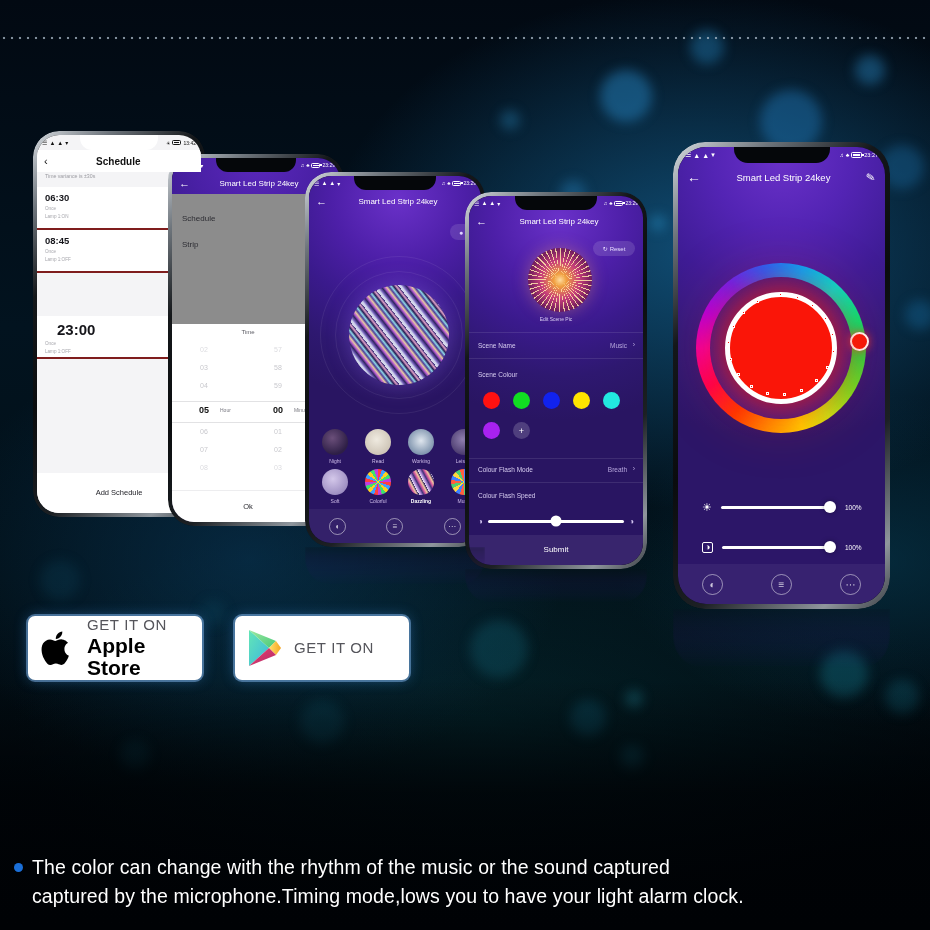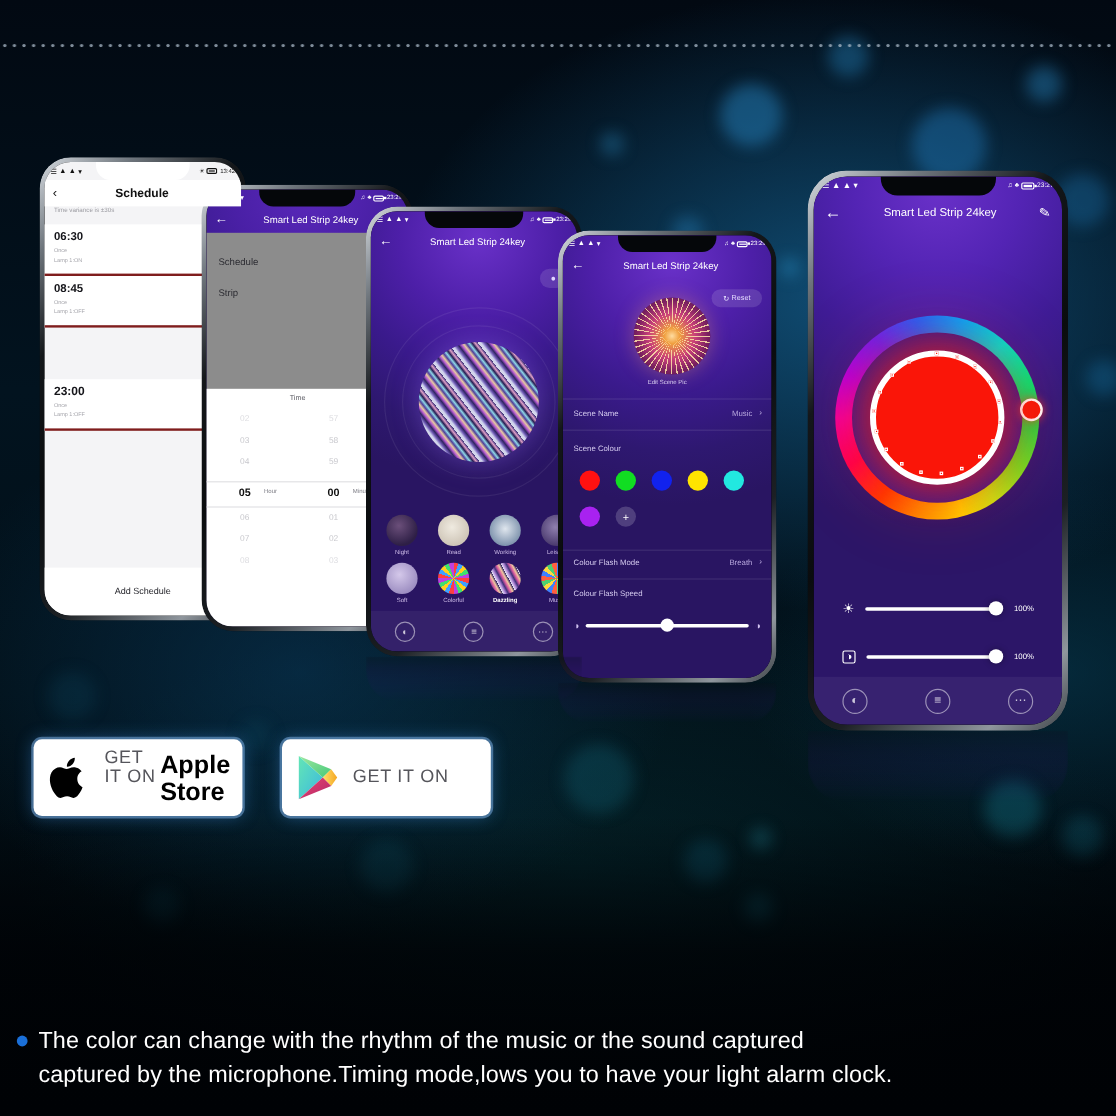--- a/index.html
+++ b/index.html
@@ -161,21 +161,21 @@
   
   .reflect { position:absolute; transform:scaleY(-1); opacity:0.30; filter:blur(1.2px);
     -webkit-mask-image:linear-gradient(180deg, rgba(0,0,0,0) 0%, rgba(0,0,0,0.85) 72%, #000 100%);
     mask-image:linear-gradient(180deg, rgba(0,0,0,0) 0%, rgba(0,0,0,0.85) 72%, #000 100%); }
 
   
   .badge {
     position:absolute; background:#fff; border-radius:7px; display:flex; align-items:center;
     box-shadow:0 0 0 2px rgba(120,170,220,0.55), 0 0 14px rgba(60,140,220,0.45);
   }
-  .badge .txt { display:flex; flex-direction:row; line-height:1.05; }
+  .badge .txt { display:flex; flex-direction:column; line-height:1.05; }
   .badge .t1 { color:#55555b; letter-spacing:0.6px; }
   .badge .t2 { color:#000; font-weight:700; }
 
   
   #caption { position:absolute; left:0; right:0; bottom:0; padding:0 14px 20px 14px; }
   .capline { display:flex; align-items:flex-start; }
   .bulletdot { width:9px; height:9px; border-radius:50%; flex:0 0 9px; margin-top:10px; margin-right:9px; }
   .captext { color:#fff; font-size:19.5px; line-height:28.5px; letter-spacing:0.1px; }
 </style>
 </head>
@@ -241,21 +241,21 @@
         <div class="p1-time" style="font-size:9.5px;">06:30</div>
         <div class="p1-sub" style="font-size:4.6px;margin-top:3px;">Once</div>
         <div class="p1-sub" style="font-size:4.6px;margin-top:3px;">Lamp 1:ON</div>
       </div>
       <div class="p1-row" style="position:absolute;top:95px;left:0;right:0;height:43px;padding:5px 8px;">
         <div class="p1-time" style="font-size:9.5px;">08:45</div>
         <div class="p1-sub" style="font-size:4.6px;margin-top:3px;">Once</div>
         <div class="p1-sub" style="font-size:4.6px;margin-top:3px;">Lamp 1:OFF</div>
       </div>
       <div class="p1-row" style="position:absolute;top:181px;left:0;right:0;height:43px;padding:5px 8px;">
-        <div class="p1-time" style="font-size:10px;">23:00</div>
+        <div class="p1-time" style="font-size:15px;margin-left:12px;">23:00</div>
         <div class="p1-sub" style="font-size:4.6px;margin-top:3px;">Once</div>
         <div class="p1-sub" style="font-size:4.6px;margin-top:3px;">Lamp 1:OFF</div>
       </div>
 
       <div class="p1-add" style="bottom:0;height:40px;line-height:40px;font-size:7.5px;">Add Schedule</div>
     </div>
   </div>
 </div>
 
 <div class="phone" id="ph2" style="left:168px;top:154px;width:176px;height:372px;">
@@ -313,20 +313,21 @@
 
         <div class="pk far" style="left:92px;top:6px;width:28px;font-size:7px;">57</div>
         <div class="pk near" style="left:92px;top:24px;width:28px;font-size:7px;">58</div>
         <div class="pk near" style="left:92px;top:42px;width:28px;font-size:7px;">59</div>
         <div class="pk on" style="left:92px;top:65px;width:28px;font-size:9px;">00</div>
         <div class="pk pk-unit" style="left:122px;top:67px;width:34px;font-size:5px;text-align:left;">Minute</div>
         <div class="pk near" style="left:92px;top:88px;width:28px;font-size:7px;">01</div>
         <div class="pk near" style="left:92px;top:106px;width:28px;font-size:7px;">02</div>
         <div class="pk far" style="left:92px;top:124px;width:28px;font-size:7px;">03</div>
       </div>
+      <div class="p2-ok" style="bottom:0;height:32px;line-height:32px;font-size:7.5px;">Ok</div>
     </div>
   </div>
 </div>
 
 <div class="phone" id="ph3" style="left:305px;top:172px;width:180px;height:375px;">
   <div class="frame"></div>
   <div class="screen">
     <div class="purplebg"></div>
 
     <div class="notch" style="width:82px;height:14px;"></div>
@@ -468,20 +469,21 @@
     <div class="p4-label" style="left:9px;top:296px;font-size:6.5px;">Colour Flash Speed</div>
 
     <div class="sliderrow" style="left:9px;right:9px;top:318px;height:14px;">
       <span style="color:#d0c2f0;font-size:8px;margin-right:5px;">◑</span>
       <span class="track" style="position:relative;">
         <span style="position:absolute;left:50%;top:50%;transform:translate(-50%,-50%);width:11px;height:11px;border-radius:50%;background:#fff;"></span>
       </span>
       <span style="color:#d0c2f0;font-size:8px;margin-left:5px;">◑</span>
     </div>
 
+    <div class="p4-submit" style="height:30px;line-height:30px;font-size:8px;">Submit</div>
   </div>
 </div>
 
 <div class="phone" id="ph5" style="left:673px;top:142px;width:217px;height:467px;border-radius:32px;">
   <div class="frame" style="border-radius:32px;"></div>
   <div class="screen" style="inset:5px;border-radius:28px;">
     <div class="purplebg" style="background:radial-gradient(ellipse 130% 62% at 50% 2%, #6a31c9 0%, #5324b4 26%, #3f1c96 50%, #331a7c 72%, #2c1668 100%);"></div>
 
     <div class="notch" style="width:96px;height:16px;border-radius:0 0 14px 14px;"></div>
     <div class="statusbar" style="height:16px;font-size:5.5px;padding:0 7px;">

